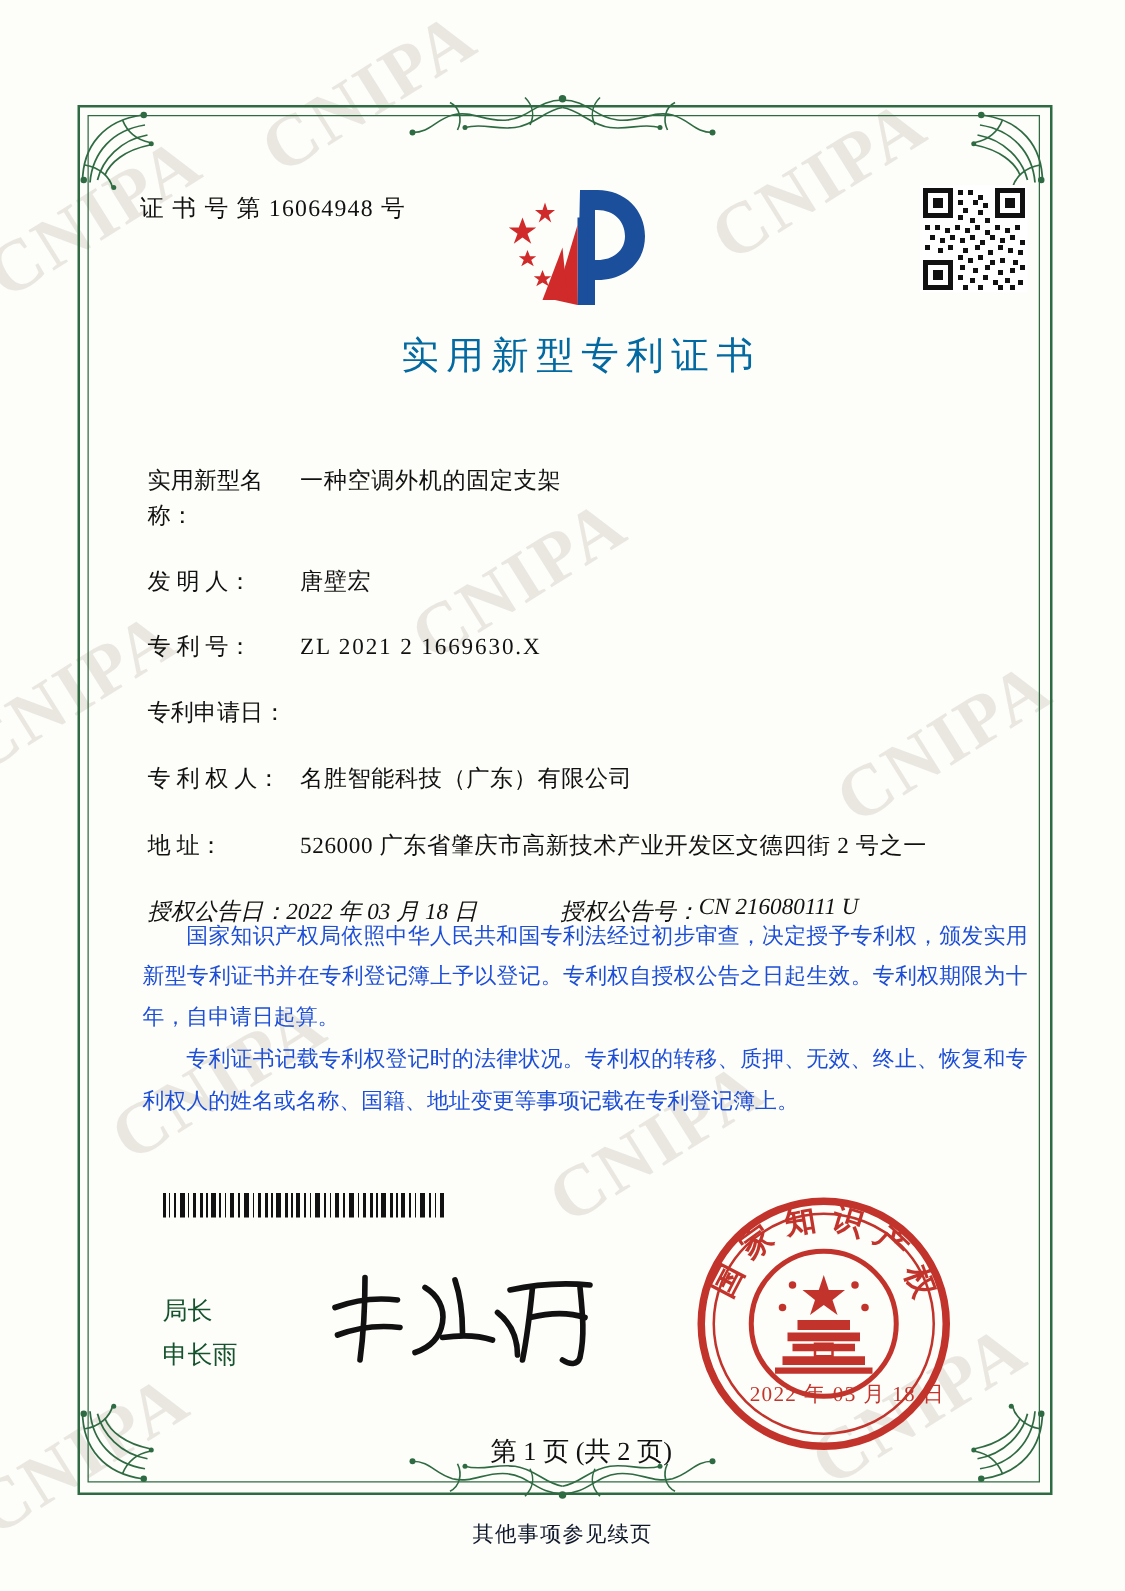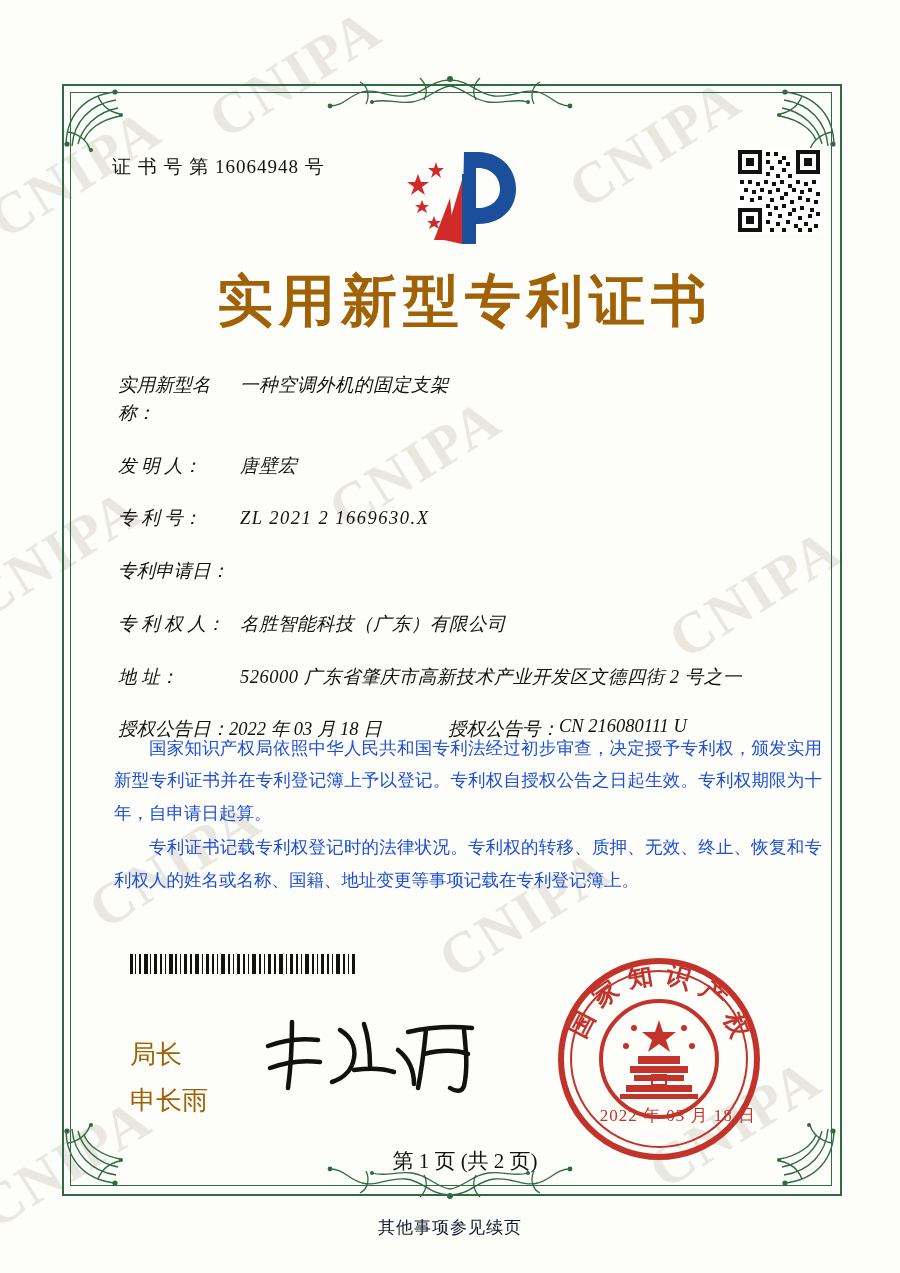--- a/index.html
+++ b/index.html
@@ -119,41 +119,40 @@
     width: 86px;
     height: 86px;
   }
 
   .title {
     position: absolute;
     left: 0;
     right: 0;
     top: 172px;
     text-align: center;
-    font-size: 56px;
-    font-weight: 700;
+    font-size: 30px;
+    font-weight: 400;
     letter-spacing: 6px;
-    color: #a16207;
+    color: #0369a1;
     font-family: "DejaVu Serif", "Liberation Serif", serif;
   }
 
   .fields {
     position: absolute;
     left: 48px;
     right: 40px;
     top: 280px;
   }
   .field-row {
     display: flex;
     align-items: flex-start;
     margin-bottom: 25px;
     font-size: 18.5px;
     color: #111;
     line-height: 1.5;
-    font-style: italic;
   }
   .field-label {
     width: 122px;
     flex: 0 0 122px;
     display: flex;
     justify-content: space-between;
     letter-spacing: 0;
   }
   .field-value {
     flex: 1;
@@ -196,22 +195,22 @@
     left: 60px;
     top: 862px;
     width: 230px;
     height: 20px;
   }
 
   .sign-block {
     position: absolute;
     left: 60px;
     top: 940px;
-    font-size: 26px;
-    color: #a16207;
+    font-size: 20px;
+    color: #14532d;
     line-height: 1.75;
   }
 
   .signature {
     position: absolute;
     left: 188px;
     top: 918px;
     width: 250px;
     height: 90px;
   }

